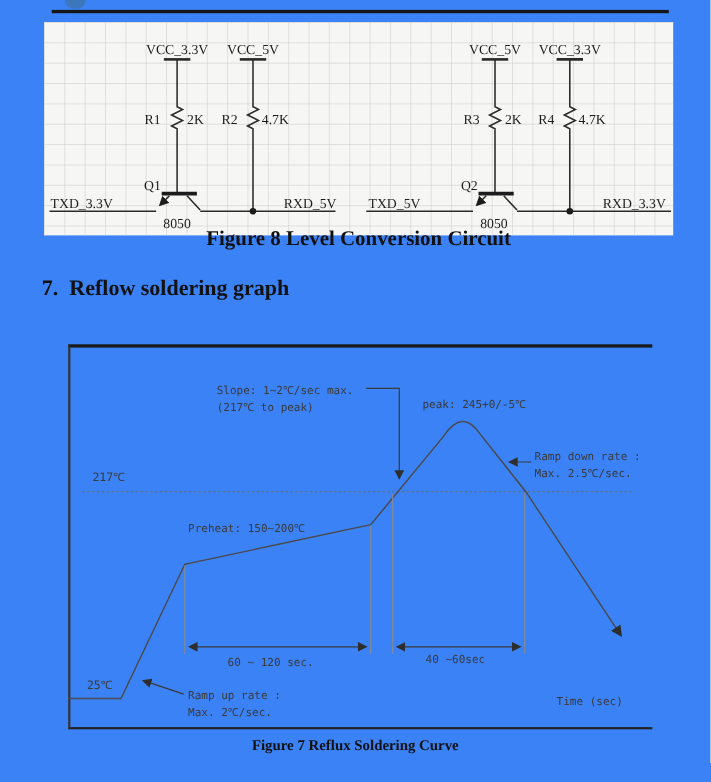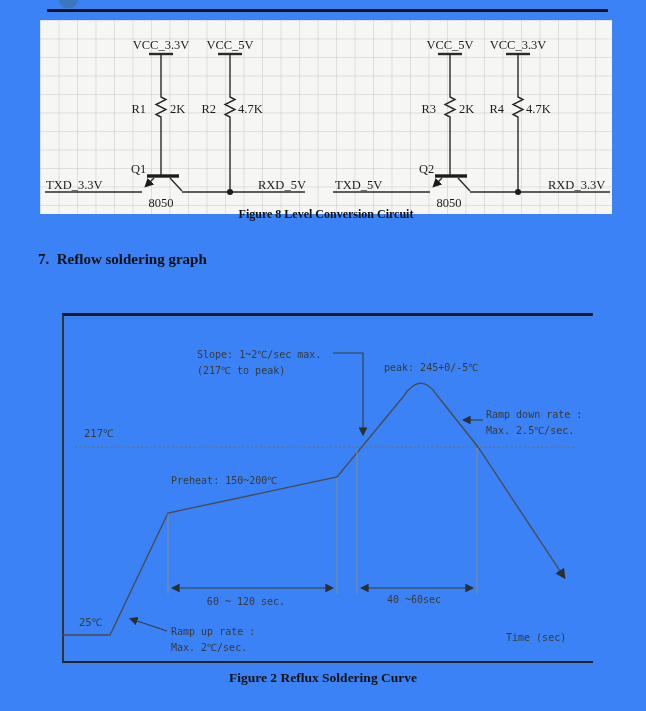--- a/index.html
+++ b/index.html
@@ -19,23 +19,23 @@
     background-size:18.5px 18.5px;}
 
   svg{position:absolute;pointer-events:none;}
   .fig8-svg{left:0;top:0;width:646px;height:240px;}
   .fig8-svg text{font-family:"Liberation Serif", serif;font-size:12.5px;fill:#1c1c1c;}
   .fig8-svg .wire{stroke:#2a2a2a;stroke-width:1.4;fill:none;}
   .fig8-svg .tbar{stroke:#2a2a2a;stroke-width:2.4;fill:none;}
   .fig8-svg .qbar{stroke:#1c1c1c;stroke-width:3.4;fill:none;}
 
   .fig8-caption{position:absolute;left:40px;top:207px;width:572px;text-align:center;
-    font-weight:bold;font-size:12px;color:#111;}
+    font-weight:bold;font-size:19px;color:#111;}
 
-  .section-heading{position:absolute;left:38px;top:251px;font-weight:bold;font-size:15px;
+  .section-heading{position:absolute;left:38px;top:251px;font-weight:bold;font-size:20px;
     color:#111;white-space:pre;}
 
   
   .fig9-box{position:absolute;left:62px;top:313px;width:529px;height:345px;
     border-top:3px solid #1b1b1b;border-left:2px solid #333;border-bottom:2px solid #222;}
   .fig9-svg{left:62px;top:313px;width:530px;height:352px;}
   .fig9-svg text{font-family:"DejaVu Sans Mono", monospace;font-size:10px;fill:#3a3a3a;}
   .fig9-svg text.axis{font-size:10.5px;}
   .fig9-svg .curve{stroke:#4a4a4a;stroke-width:1.3;fill:none;}
   .fig9-svg .dim{stroke:#8a8a8a;stroke-width:1;fill:none;}
@@ -154,15 +154,15 @@
     <text class="axis" x="84" y="437">217℃</text>
     <text x="171" y="484">Preheat: 150~200℃</text>
     <text x="246" y="605" text-anchor="middle">60 ~ 120 sec.</text>
     <text x="414" y="603" text-anchor="middle">40 ~60sec</text>
     <text class="axis" x="79" y="626">25℃</text>
     <text x="171" y="635">Ramp up rate :</text>
     <text x="171" y="651">Max. 2℃/sec.</text>
     <text x="506" y="641">Time (sec)</text>
   </svg>
 
-  <div class="fig9-caption">Figure 2 Reflux Soldering Curve</div>
+  <div class="fig9-caption">Figure 7 Reflux Soldering Curve</div>
 
 </div>
 
 </body></html>

